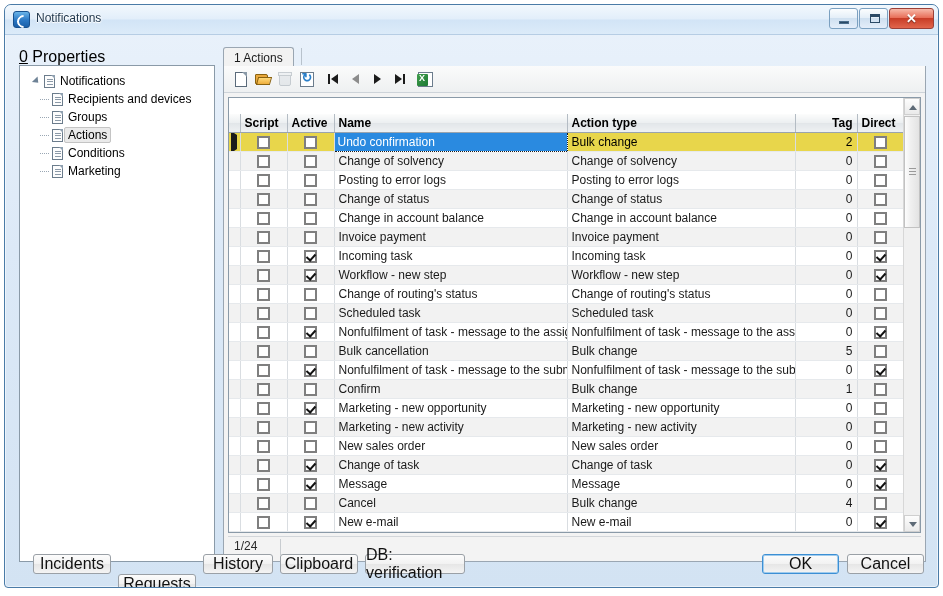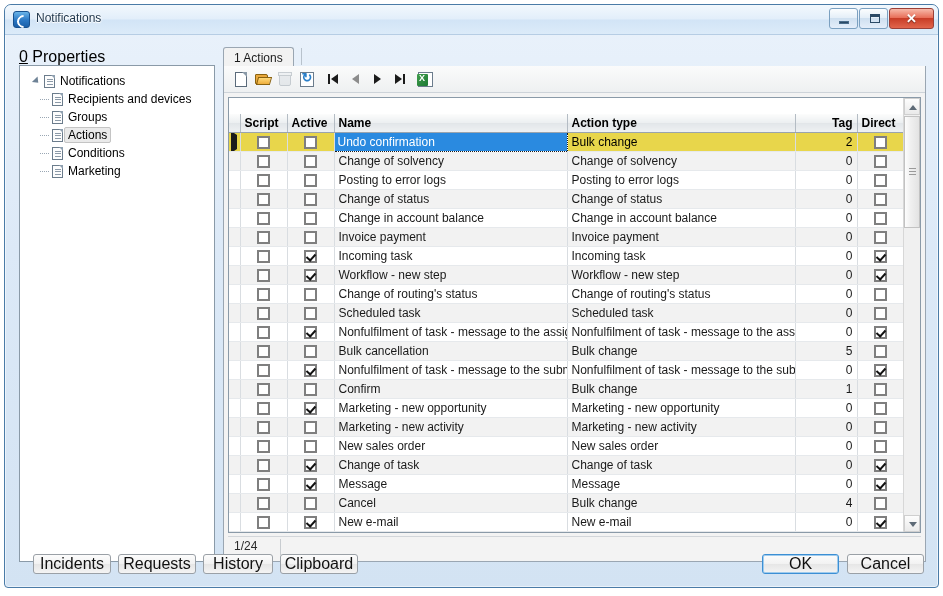--- a/index.html
+++ b/index.html
@@ -781,22 +781,23 @@
           </div>
         </div>
 
         <div class="statusbar">
           <div class="st-cell">1/24</div>
           <div class="st-div"></div>
         </div>
       </div>
 
       <div class="btn" style="left:28px;  top:519px; width:78px;">Incidents</div>
-      <div class="btn" style="left:113px; top:519px; width:78px;">Requests</div>
+      <div class="btn" style="left:113px; top:539px; width:78px;">Requests</div>
       <div class="btn" style="left:198px; top:519px; width:70px;">History</div>
       <div class="btn" style="left:275px; top:519px; width:78px;">Clipboard</div>
+      <div class="btn" style="left:360px; top:519px; width:100px;">DB: verification</div>
 
       <div class="btn default" style="left:757px; top:519px; width:77px;">OK</div>
       <div class="btn" style="left:842px; top:519px; width:77px;">Cancel</div>
 
     </div>
   </div>
 </div>
 
 </body></html>

